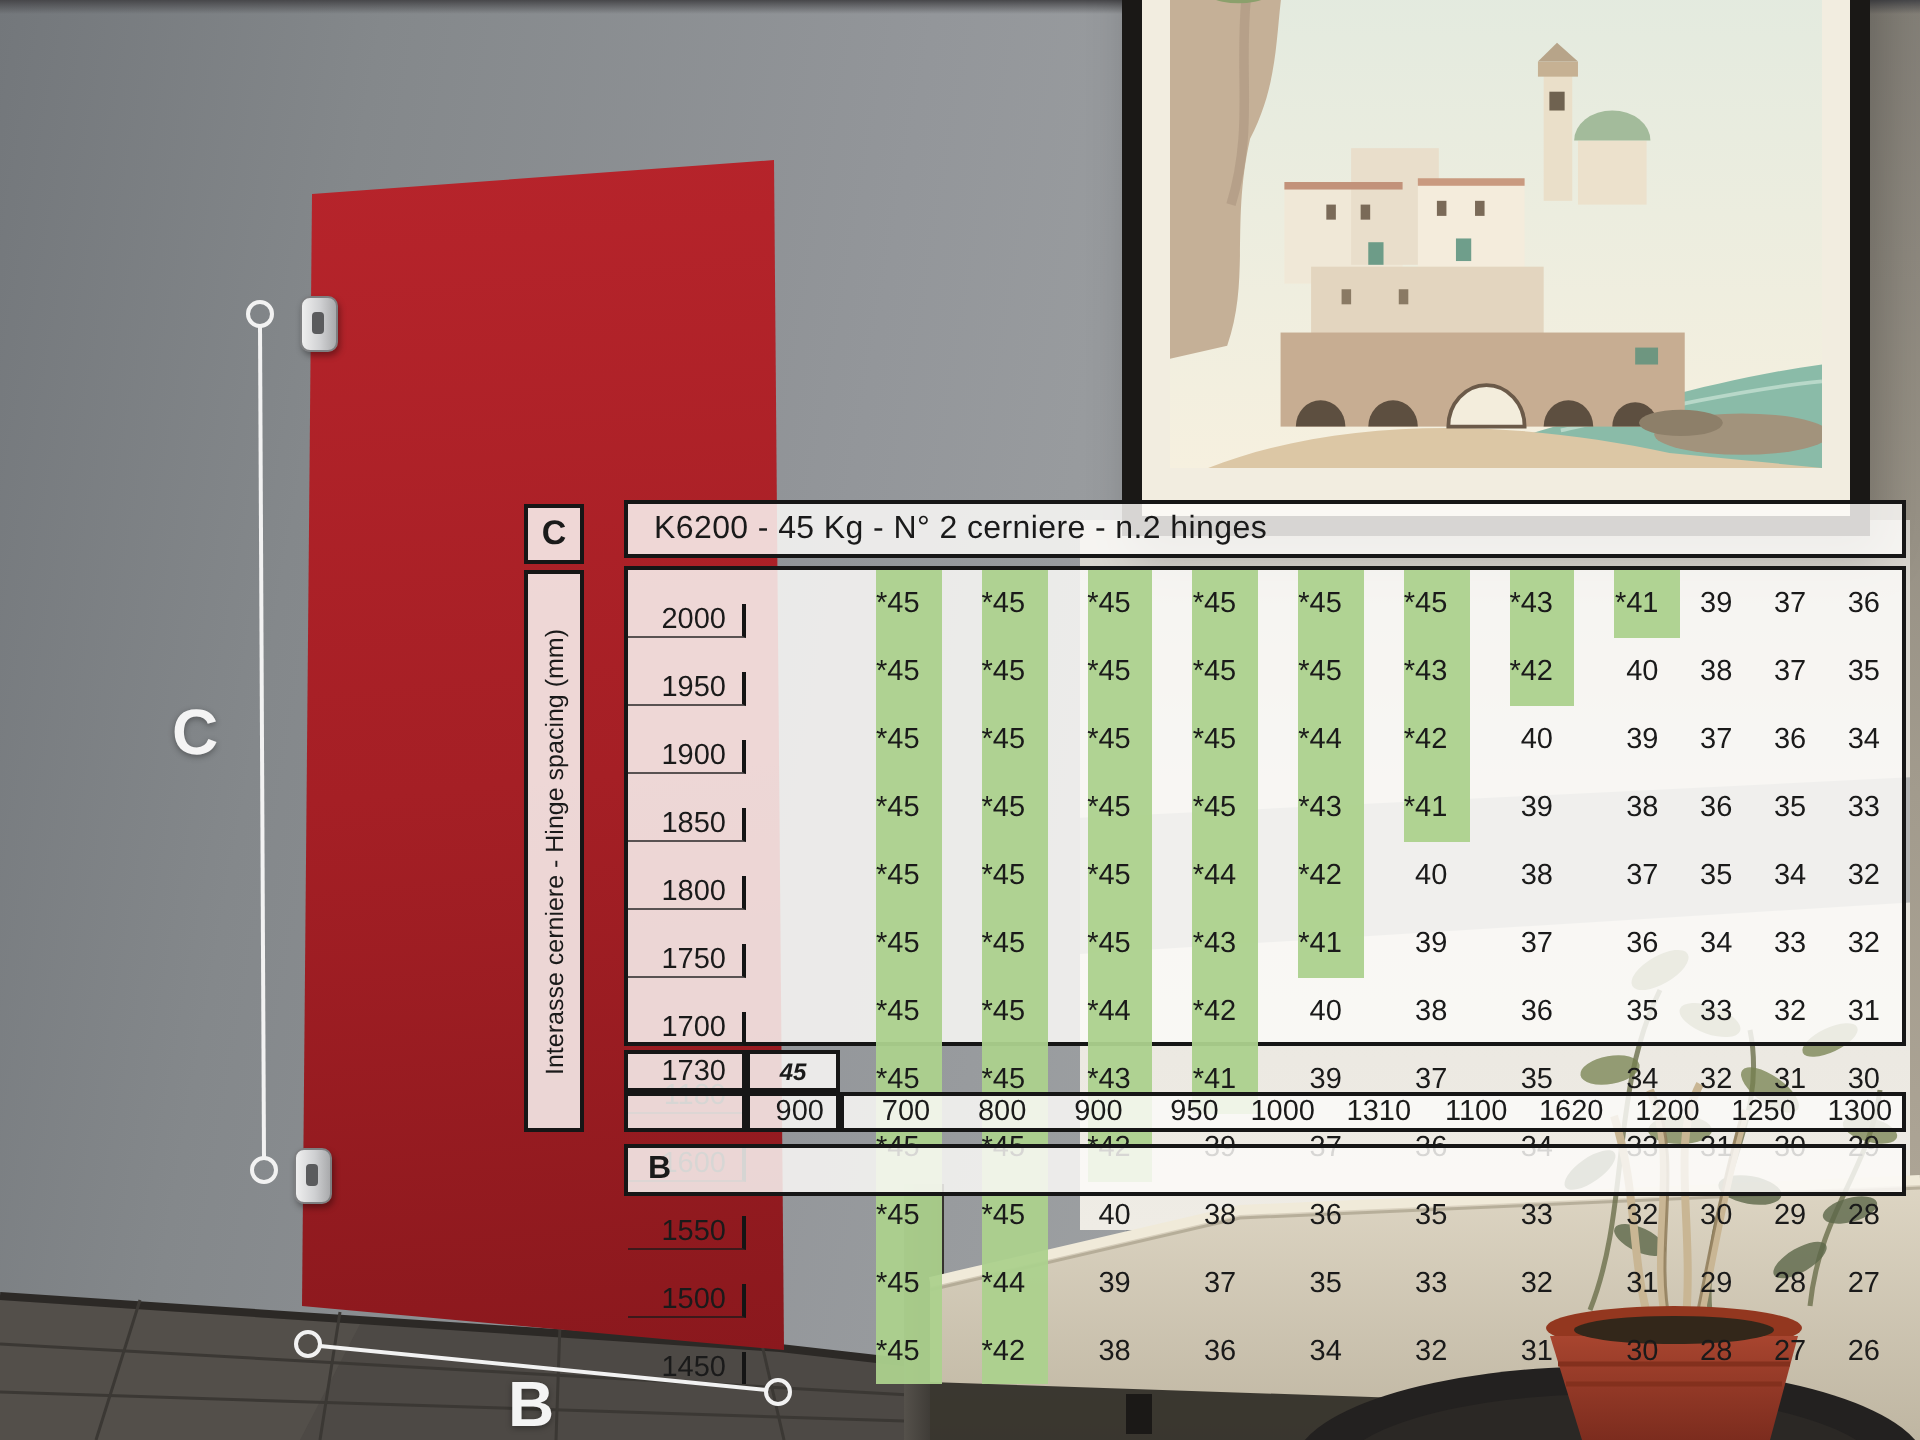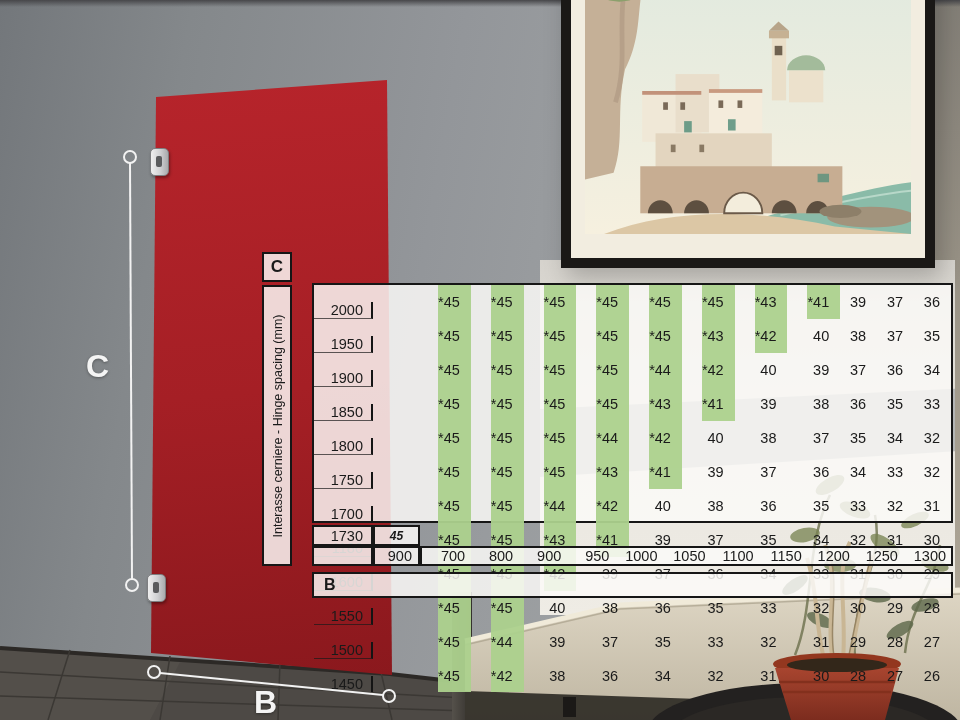--- a/index.html
+++ b/index.html
@@ -210,20 +210,21 @@
     </g>
   </svg>
   <div class="abs dim-label lab-c">C</div>
   <div class="abs dim-label lab-b">B</div>
 
   <div class="abs tbl">
     <div class="box cbox">C</div>
     <div class="box cvert">
       <span>Interasse cerniere - Hinge spacing (mm)</span>
     </div>
+    <div class="box thead">K6200 - 45 Kg -  N° 2 cerniere - n.2 hinges</div>
     <div class="box dgrid">
         <div class="cell lab">2000</div>
         <div class="cell sp"></div>
         <div class="cell val green">*45</div>
         <div class="cell val green">*45</div>
         <div class="cell val green">*45</div>
         <div class="cell val green">*45</div>
         <div class="cell val green">*45</div>
         <div class="cell val green">*45</div>
         <div class="cell val green">*43</div>
@@ -378,23 +379,23 @@
     <div class="box r1730l">1730</div>
     <div class="box r1730v">45</div>
     <div class="box axempty"></div>
     <div class="box axspec">900</div>
     <div class="box axvals">
         <div>700</div>
         <div>800</div>
         <div>900</div>
         <div>950</div>
         <div>1000</div>
-        <div>1050</div>
+        <div>1310</div>
         <div>1100</div>
-        <div>1150</div>
+        <div>1620</div>
         <div>1200</div>
         <div>1250</div>
         <div>1300</div>
       </div>
     <div class="box tfoot">
       <div class="bletter">B</div>
     </div>
   </div>
 </div>
 

